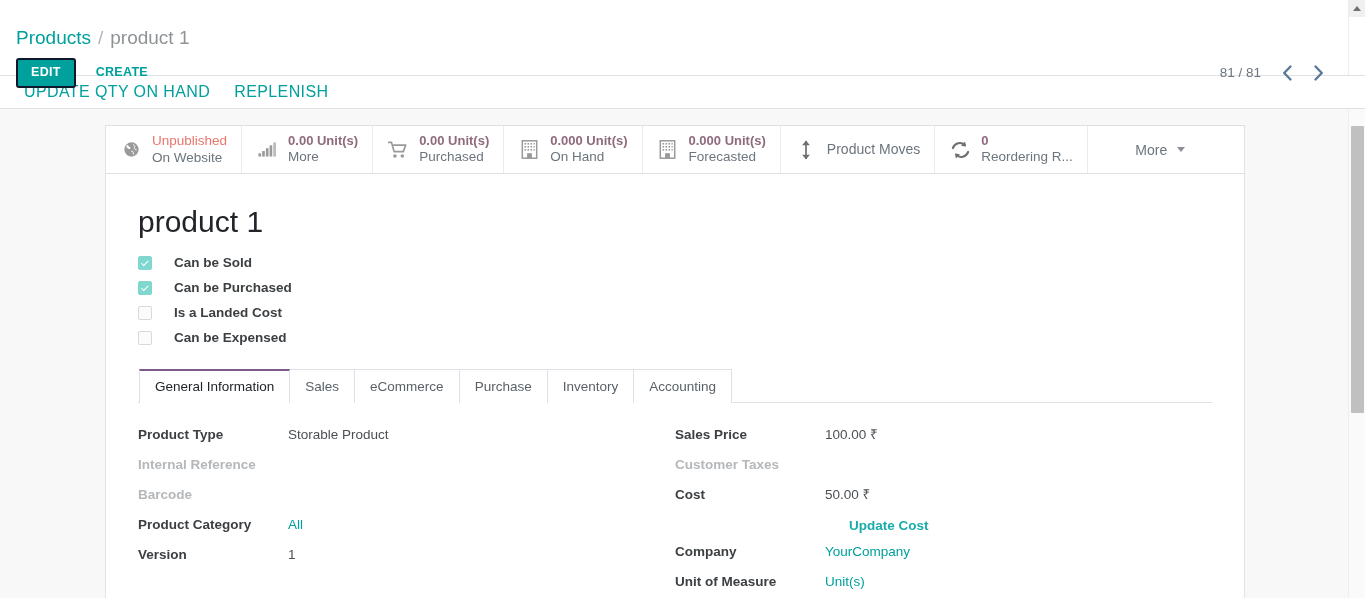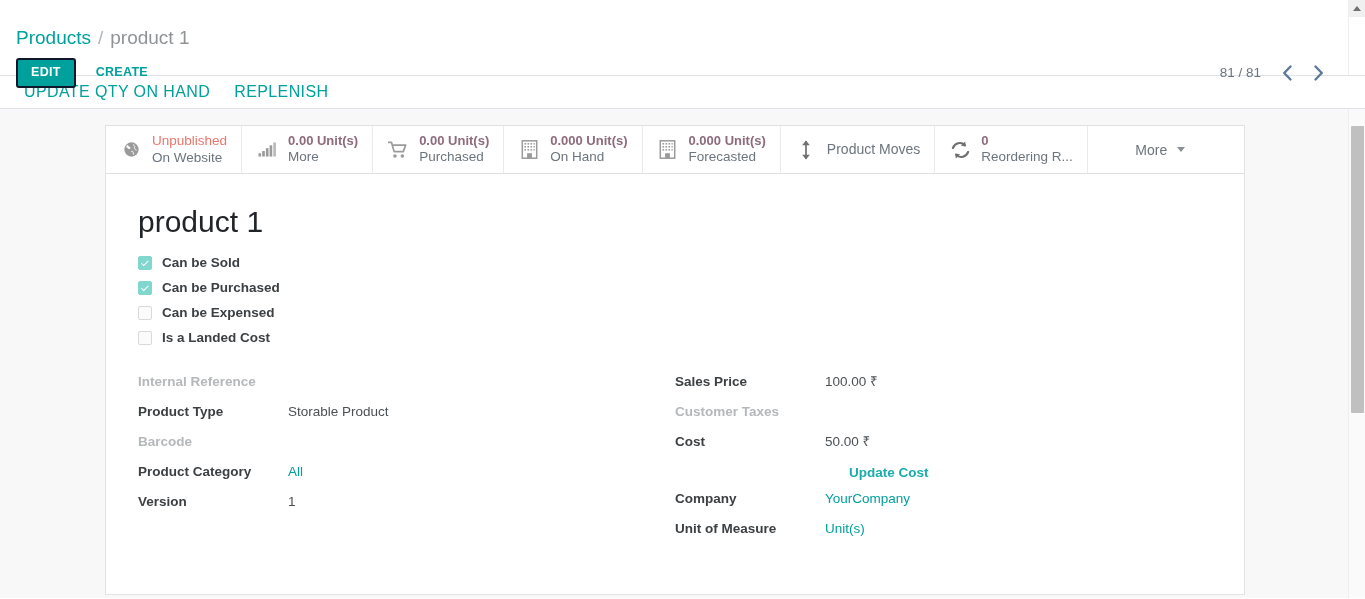--- a/index.html
+++ b/index.html
@@ -244,21 +244,21 @@
     color: #212529;
     font-weight: normal;
     margin: 10px 0 10px 0;
     line-height: 1.2;
   }
   .cb-list { margin: 4px 0 0 0; }
   .cb-row {
     display: flex;
     align-items: center;
     height: 25px;
-    gap: 10px;
+    gap: 22px;
   }
   .cb {
     width: 14px; height: 14px;
     border-radius: 2px;
     display: inline-flex;
     align-items: center;
     justify-content: center;
     cursor: pointer;
     flex: none;
   }
@@ -592,39 +592,47 @@
             <div class="cb-row">
               <span class="cb on"></span>
               <span class="cb-lbl">Can be Sold</span>
             </div>
             <div class="cb-row">
               <span class="cb on"></span>
               <span class="cb-lbl">Can be Purchased</span>
             </div>
             <div class="cb-row">
               <span class="cb off"></span>
-              <span class="cb-lbl">Can be Expensed</span>
+              <span class="cb-lbl">Is a Landed Cost</span>
             </div>
             <div class="cb-row">
               <span class="cb off"></span>
-              <span class="cb-lbl">Is a Landed Cost</span>
+              <span class="cb-lbl">Can be Expensed</span>
             </div>
           </div>
 
+          <div class="nb">
+            <button class="tab active">General Information</button>
+            <button class="tab">Sales</button>
+            <button class="tab">eCommerce</button>
+            <button class="tab">Purchase</button>
+            <button class="tab">Inventory</button>
+            <button class="tab">Accounting</button>
+          </div>
 
           <div class="form">
 
             <div class="col">
+              <div class="fld">
+                <span class="f-lbl">Product Type</span>
+                <span class="f-val">Storable Product</span>
+              </div>
               <div class="fld">
                 <span class="f-lbl empty">Internal Reference</span>
                 <span class="f-val"></span>
-              </div>
-              <div class="fld">
-                <span class="f-lbl">Product Type</span>
-                <span class="f-val">Storable Product</span>
               </div>
               <div class="fld">
                 <span class="f-lbl empty">Barcode</span>
                 <span class="f-val"></span>
               </div>
               <div class="fld">
                 <span class="f-lbl">Product Category</span>
                 <span class="f-val link">All</span>
               </div>
               <div class="fld">

